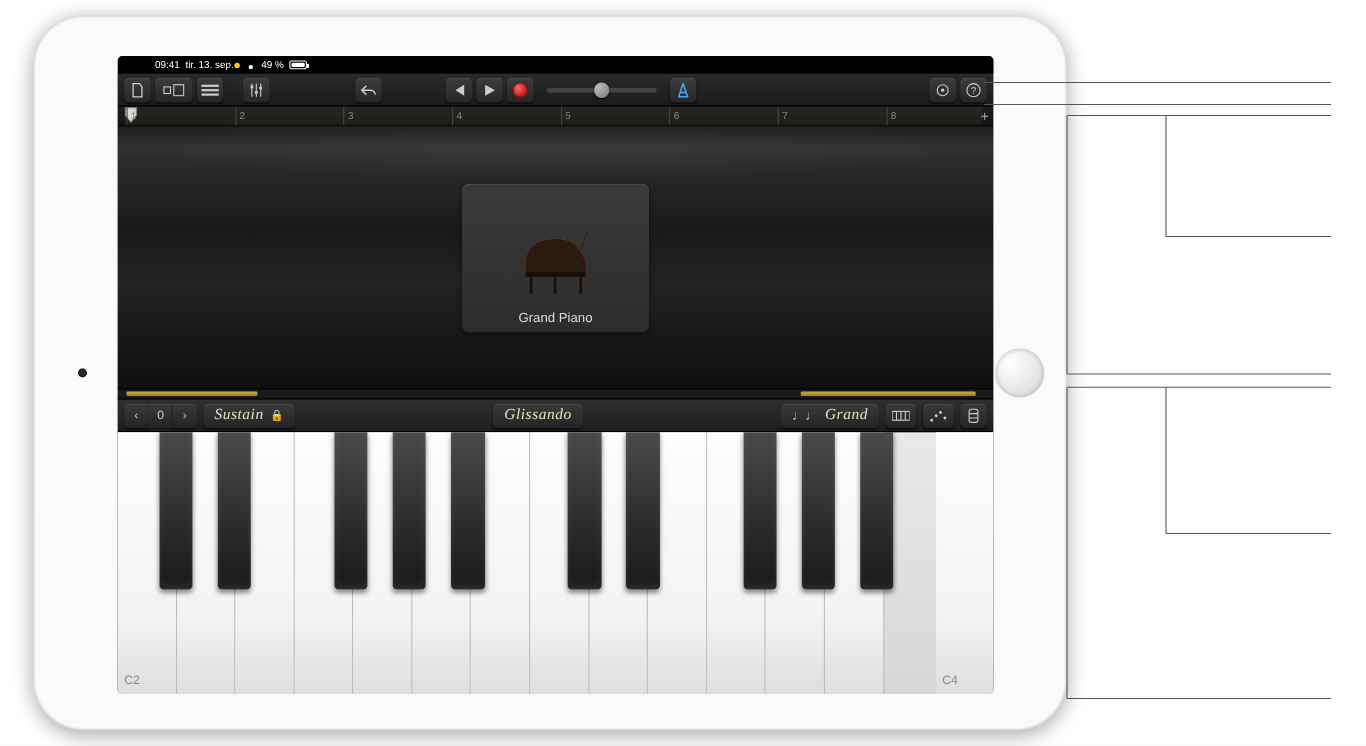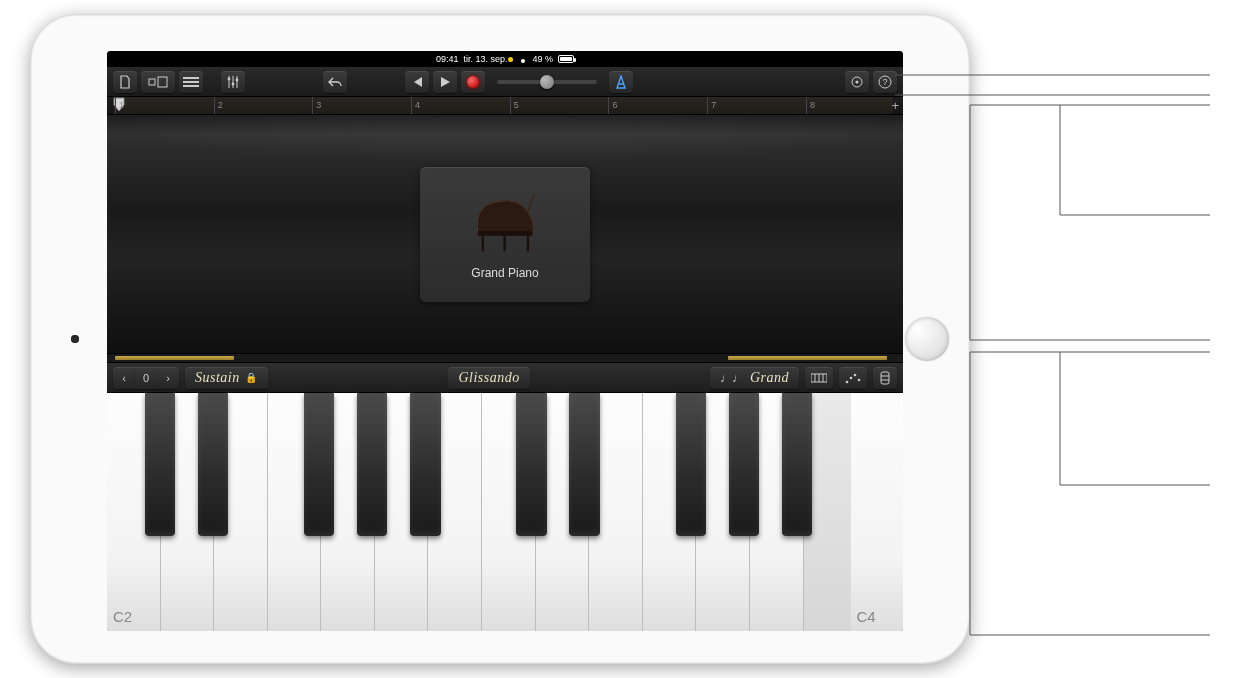--- a/index.html
+++ b/index.html
@@ -30,22 +30,22 @@
 
   
   .screen {
     position: absolute; left: 76px; top: 36px; width: 796px; height: 580px;
     background: #000; border-radius: 4px; overflow: hidden;
   }
 
   
   .status-bar {
     height: 16px; width: 100%; background: #000;
-    display: flex; justify-content: center; align-items: center;
-    color: #fff; font-size: 9px; padding: 0 1px;
+    display: flex; justify-content: flex-start; align-items: center;
+    color: #fff; font-size: 9px; padding: 0 1px; margin-left: 33px;
   }
   .status-bar .left, .status-bar .right { display: flex; align-items: center; gap: 5px; }
   .dot-yellow { width: 5px; height: 5px; border-radius:50%; background:#ffcc00; }
   .wifi-icon { display:inline-block; width:10px; height:8px; position:relative; }
   .wifi-icon::before { content:""; position:absolute; bottom:0; left:3px; width:4px; height:4px; border-radius:50%; background:#fff;}
   .batt { display:flex; align-items:center; gap:2px; }
   .batt-body { width:16px; height:8px; border:1px solid #fff; border-radius:2px; position:relative; }
   .batt-body::after{ content:""; position:absolute; right:-3px; top:2px; width:2px; height:4px; background:#fff; border-radius:1px;}
   .batt-fill{ position:absolute; left:1px; top:1px; bottom:1px; right:1px; background:#fff; border-radius:1px;}
 
@@ -96,21 +96,21 @@
   .instrument-area::before {
     content:""; position:absolute; left:0; right:0; top:0; height:20px;
     background: linear-gradient(rgba(0,0,0,0.5), transparent);
   }
   .inst-card {
     width: 170px; height: 135px;
     border-radius: 6px;
     background: linear-gradient(#3a3a3a,#2c2c2c);
     box-shadow: inset 0 1px 0 rgba(255,255,255,0.1), 0 2px 6px rgba(0,0,0,0.5);
     display:flex; flex-direction:column; align-items:center; justify-content:flex-end;
-    padding-bottom:22px; color:#ddd; font-size:12px;
+    padding-bottom:6px; color:#ddd; font-size:12px;
     position:relative; cursor:pointer;
   }
   .piano-illust { width:80px; height:70px; margin-bottom:10px; }
 
   
   .scroll-strip {
     height: 10px; width:100%;
     background: #1a1a1a; position:relative; border-top:1px solid #000; border-bottom:1px solid #000;
   }
   .scroll-strip .seg { position:absolute; top:2px; height:4px; background: linear-gradient(#caa94a,#9c7e2a); border-radius:1px; }
@@ -144,21 +144,21 @@
     background: linear-gradient(#e9e9e9,#d7d7d7);
     position:relative;
   }
   .white-keys { position:absolute; inset:0; display:flex; }
   .white-key {
     flex:1; border-right:1px solid #bdbdbd;
     background: linear-gradient(#fdfdfd 0%, #f3f3f3 70%, #dedede 100%);
     position:relative; cursor:pointer;
   }
   .white-key:last-child { border-right:none;margin-left:47px; }
-  .white-key .lbl { position:absolute; bottom:6px; left:6px; font-size:15px; color:#888; }
+  .white-key .lbl { position:absolute; bottom:6px; left:6px; font-size:11px; color:#888; }
   .black-keys { position:absolute; left:0; top:0; right:0; height:60%; pointer-events:none; }
   .black-key {
     position:absolute; top:0; width: 3.8%; height:100%;
     background: linear-gradient(#4a4a4a 0%, #2b2b2b 60%, #1a1a1a 100%);
     border-radius: 0 0 4px 4px;
     box-shadow: 0 3px 5px rgba(0,0,0,0.45), inset 0 -4px 6px rgba(255,255,255,0.08);
     pointer-events:auto; cursor:pointer;
   }
 
   

